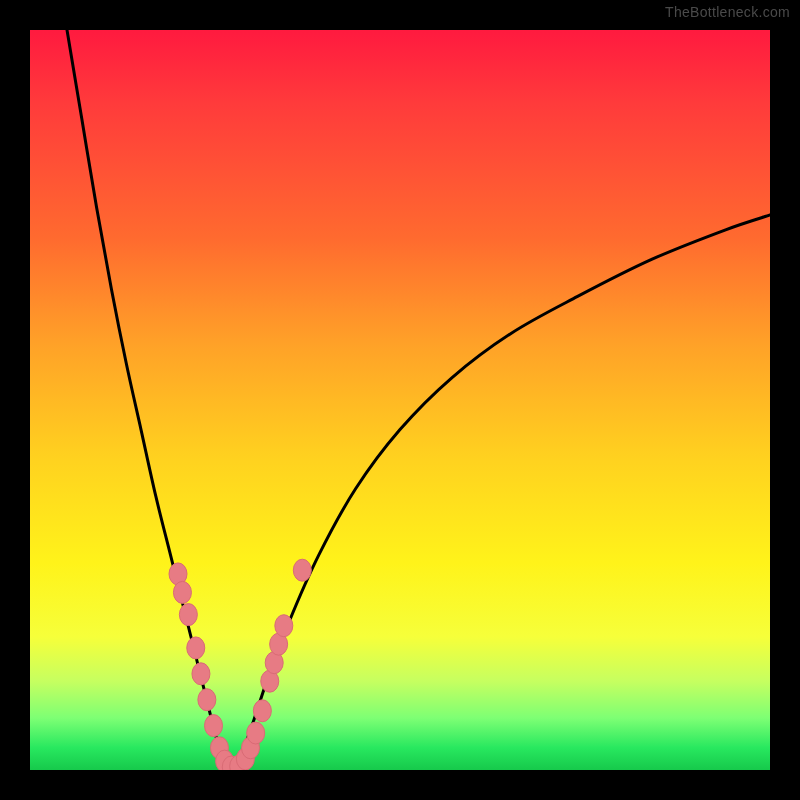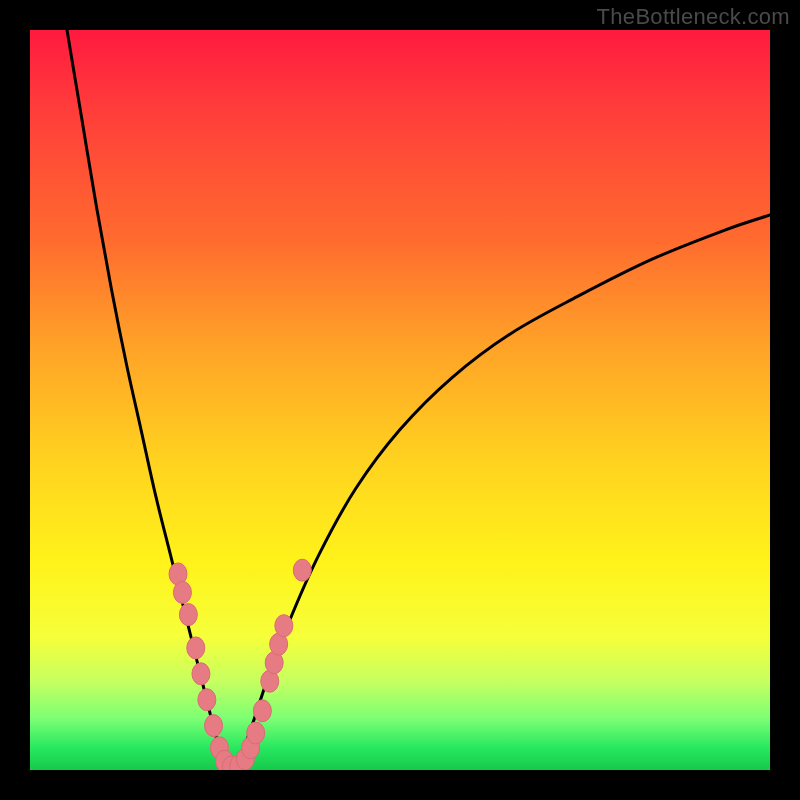--- a/index.html
+++ b/index.html
@@ -37,21 +37,21 @@
       #c6ff60 88%,
       #7dff74 93%,
       #28e85f 97%,
       #16c94b 100%);
   }
   .watermark {
     position: absolute;
     top: 4px;
     right: 10px;
     color: #4a4a4a;
-    font-size: 22px;
+    font-size: 14px;
     font-weight: 500;
     letter-spacing: 0.3px;
     user-select: none;
   }
   svg.curves {
     position: absolute;
     left: 0;
     top: 0;
     width: 740px;
     height: 740px;

